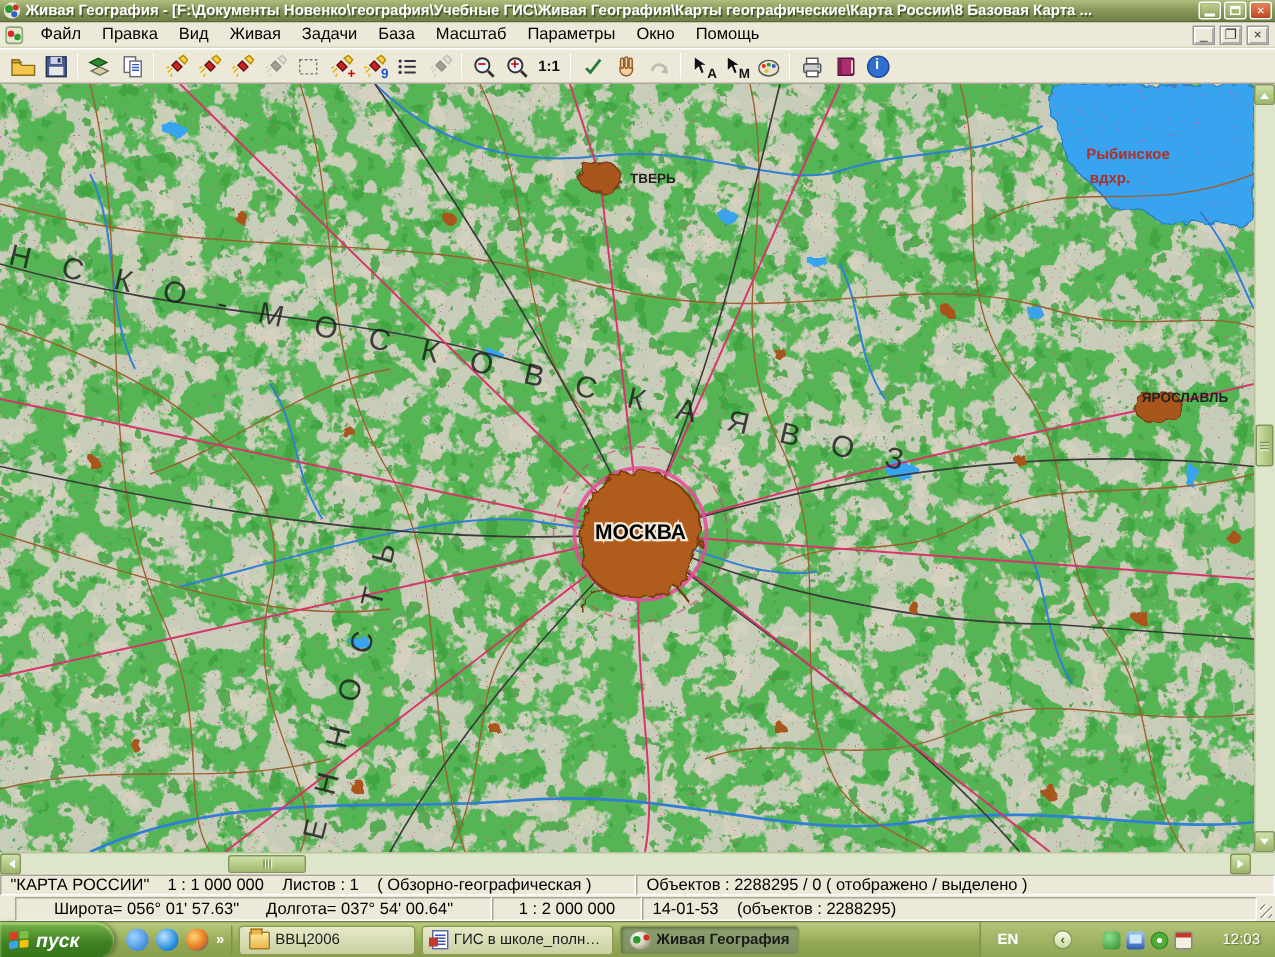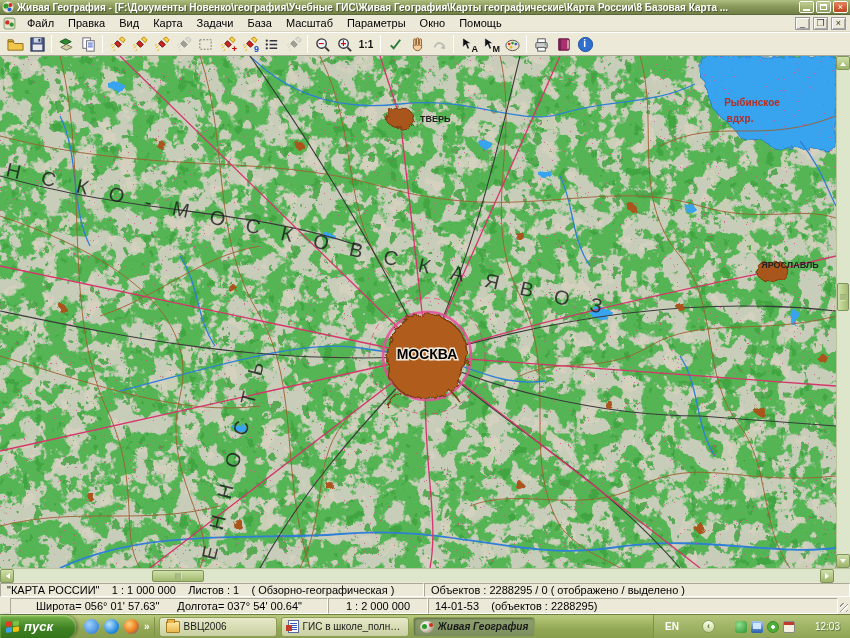--- a/index.html
+++ b/index.html
@@ -88,21 +88,21 @@
   .winflag i:nth-child(3){background:#3aa0e8;} .winflag i:nth-child(4){background:#f4c20d;}
   .qlaunch { display:flex; align-items:center; gap:5px; padding:0 4px; border-right:1px solid #7f9249; height:20px; }
   .ql-ico { width:15px; height:15px; border-radius:50%; }
   .ql-g { background:radial-gradient(circle at 35% 35%,#9fd4ff,#1f6fd0); }
   .ql-ie { background:radial-gradient(circle at 35% 35%,#bfe3ff,#2a8fe0 60%,#1159a8); }
   .ql-mp { background:radial-gradient(circle at 35% 35%,#ffd27a,#e87a1e 55%,#2a57b0); }
   .ql-more { color:#fff; font-size:10px; font-weight:bold; }
   .task { height:20px; display:flex; align-items:center; gap:4px; padding:0 6px; border-radius:3px; font-size:10px;
     background:linear-gradient(#e7e9c9,#c9d0a0); border:1px solid #8d9c57; color:#1a1a1a;
     max-width:128px; min-width:118px; overflow:hidden; white-space:nowrap; }
-  .task.active { background:linear-gradient(#8fa070,#7c8f5e); box-shadow:inset 1px 1px 2px #5d6e42; font-weight:bold;font-style:italic; }
+  .task.active { background:linear-gradient(#8fa070,#7c8f5e); box-shadow:inset 1px 1px 2px #5d6e42; font-weight:bold; }
   .task .lbl { overflow:hidden; text-overflow:ellipsis; }
   .ti { width:14px; height:12px; flex:0 0 auto; position:relative; }
   .ti-folder { background:linear-gradient(#ffe9a0,#e8b64c); border:1px solid #a87c22; border-radius:1px; }
   .ti-folder::before { content:""; position:absolute; left:0; top:-3px; width:6px; height:3px; background:#e8b64c; border:1px solid #a87c22; border-bottom:none; }
   .ti-doc { width:11px; height:13px; background:#fff; border:1px solid #5a6b9a; }
   .ti-doc::before { content:""; position:absolute; left:1px; top:2px; width:7px; height:1px; background:#3a57c0; box-shadow:0 2px 0 #3a57c0,0 4px 0 #3a57c0,0 6px 0 #3a57c0; }
   .ti-doc.word::after { content:""; position:absolute; left:-3px; top:4px; width:6px; height:6px; background:#c23a2a; }
   .ti-doc.ppt::before { background:#d06010; box-shadow:0 2px 0 #d06010,0 4px 0 #d06010,0 6px 0 #d06010; }
   .ti-doc.ppt::after { content:""; position:absolute; left:-3px; top:4px; width:6px; height:6px; background:#e07820; border-radius:1px; }
   .ti-app { border-radius:50%; background:radial-gradient(circle at 35% 30%,#fff,#d8d0c0 45%,#7a6a50); }
@@ -229,21 +229,21 @@
   <div class="menubar">
     <svg class="mdi-ico" viewBox="0 0 12 12">
         <rect x="1" y="1" width="10" height="10" rx="2" fill="#e8e2d0" stroke="#8a7"></rect>
         <circle cx="4" cy="5" r="2" fill="#d03020"></circle>
         <circle cx="8" cy="7" r="2" fill="#2d9a2d"></circle>
       </svg>
     <span id="menu-items" style="display:flex">
         <span class="menu-item">Файл</span>
         <span class="menu-item">Правка</span>
         <span class="menu-item">Вид</span>
-        <span class="menu-item">Карта</span>
+        <span class="menu-item">Живая</span>
         <span class="menu-item">Задачи</span>
         <span class="menu-item">База</span>
         <span class="menu-item">Масштаб</span>
         <span class="menu-item">Параметры</span>
         <span class="menu-item">Окно</span>
         <span class="menu-item">Помощь</span>
       </span>
     <span class="mdi-ctrls">
       <span class="mdi-btn">_</span>
       <span class="mdi-btn">❐</span>

